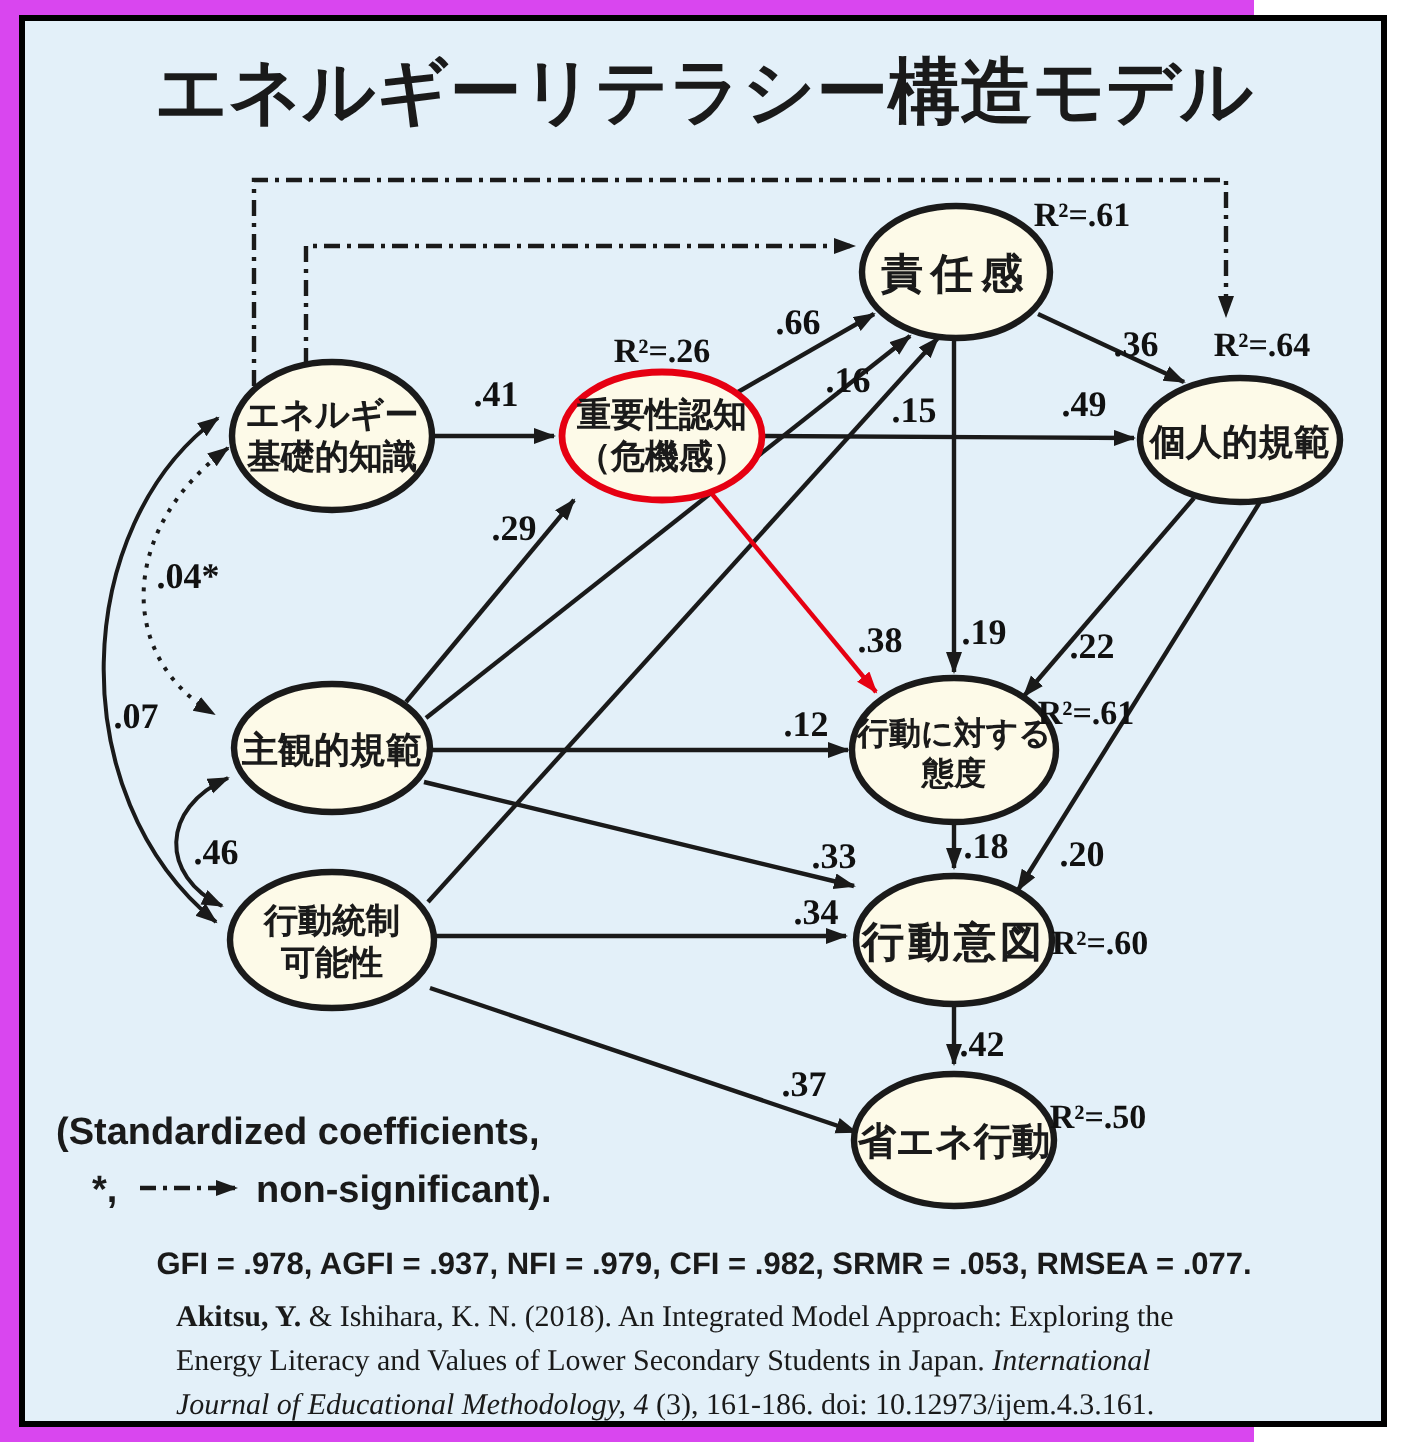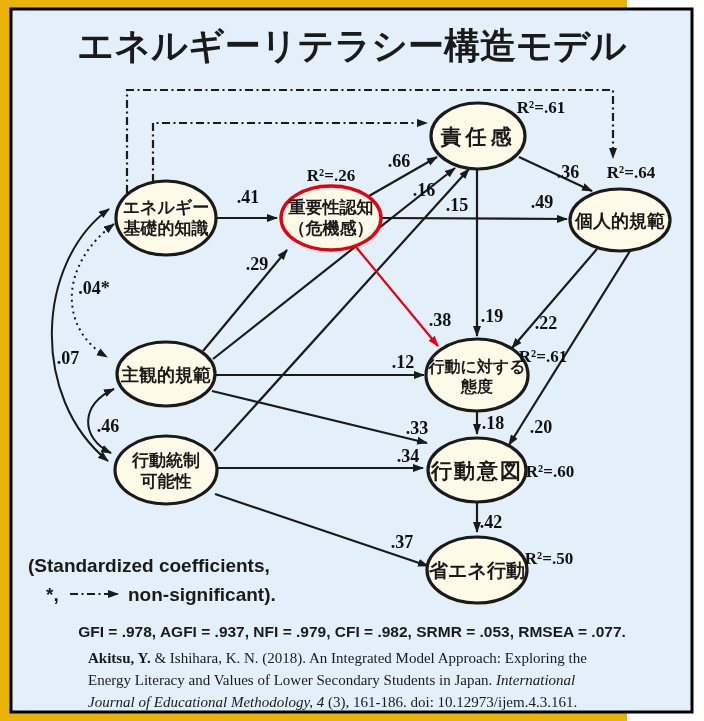--- a/index.html
+++ b/index.html
@@ -1,16 +1,16 @@
 <!DOCTYPE html>
 <html><head>
 <meta charset="utf-8">
 <style>
   html,body{margin:0;padding:0;background:#ffffff;}
-  .page{width:627px;height:721px;position:relative;background:#eab308;}
+  .page{width:627px;height:721px;position:relative;background:#d946ef;}
   svg{display:block;}
   .node-ellipse{fill:#fdfae8;stroke:#1a1a1a;stroke-width:3.2;}
   .node-ellipse.red{stroke:#e60012;stroke-width:3.4;}
   .node-label{font-family:"DejaVu Sans","Liberation Sans",sans-serif;font-weight:600;fill:#1a1a1a;text-anchor:middle;}
   .coef{font-family:"Liberation Serif","DejaVu Serif",serif;font-weight:bold;font-size:18px;fill:#111;text-anchor:middle;}
   .r2{font-family:"Liberation Serif","DejaVu Serif",serif;font-weight:bold;font-size:17px;fill:#111;text-anchor:middle;}
   .edge{stroke:#1a1a1a;stroke-width:2.2;fill:none;}
   .edge.red{stroke:#e60012;}
   .edge.dashdot{stroke-dasharray:8 3.5 2 3.5;}
   .edge.dotted{stroke-dasharray:2 4;stroke-width:2;}

